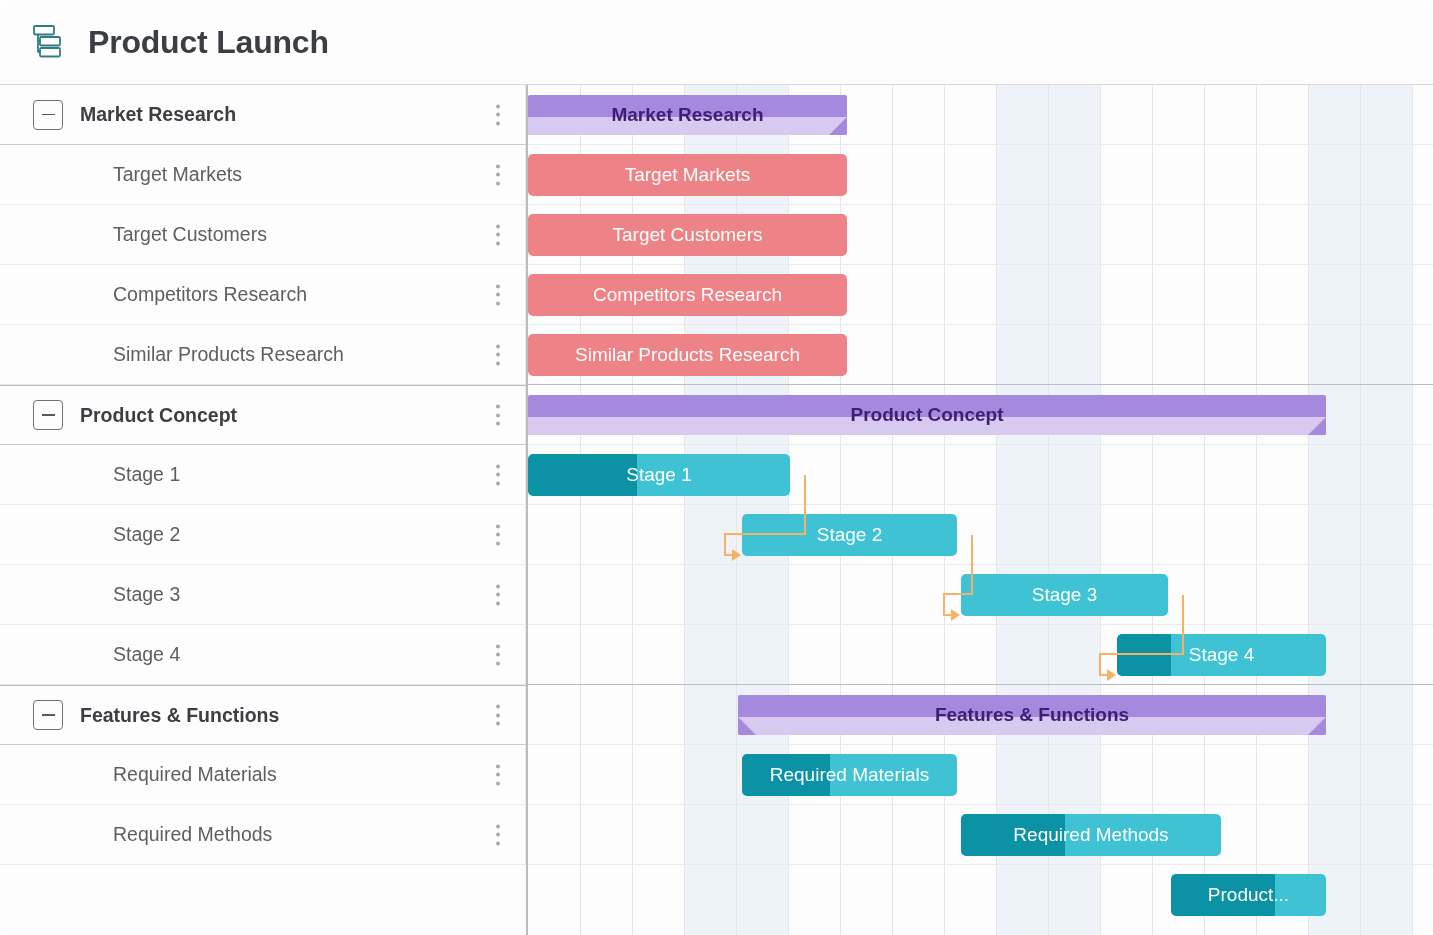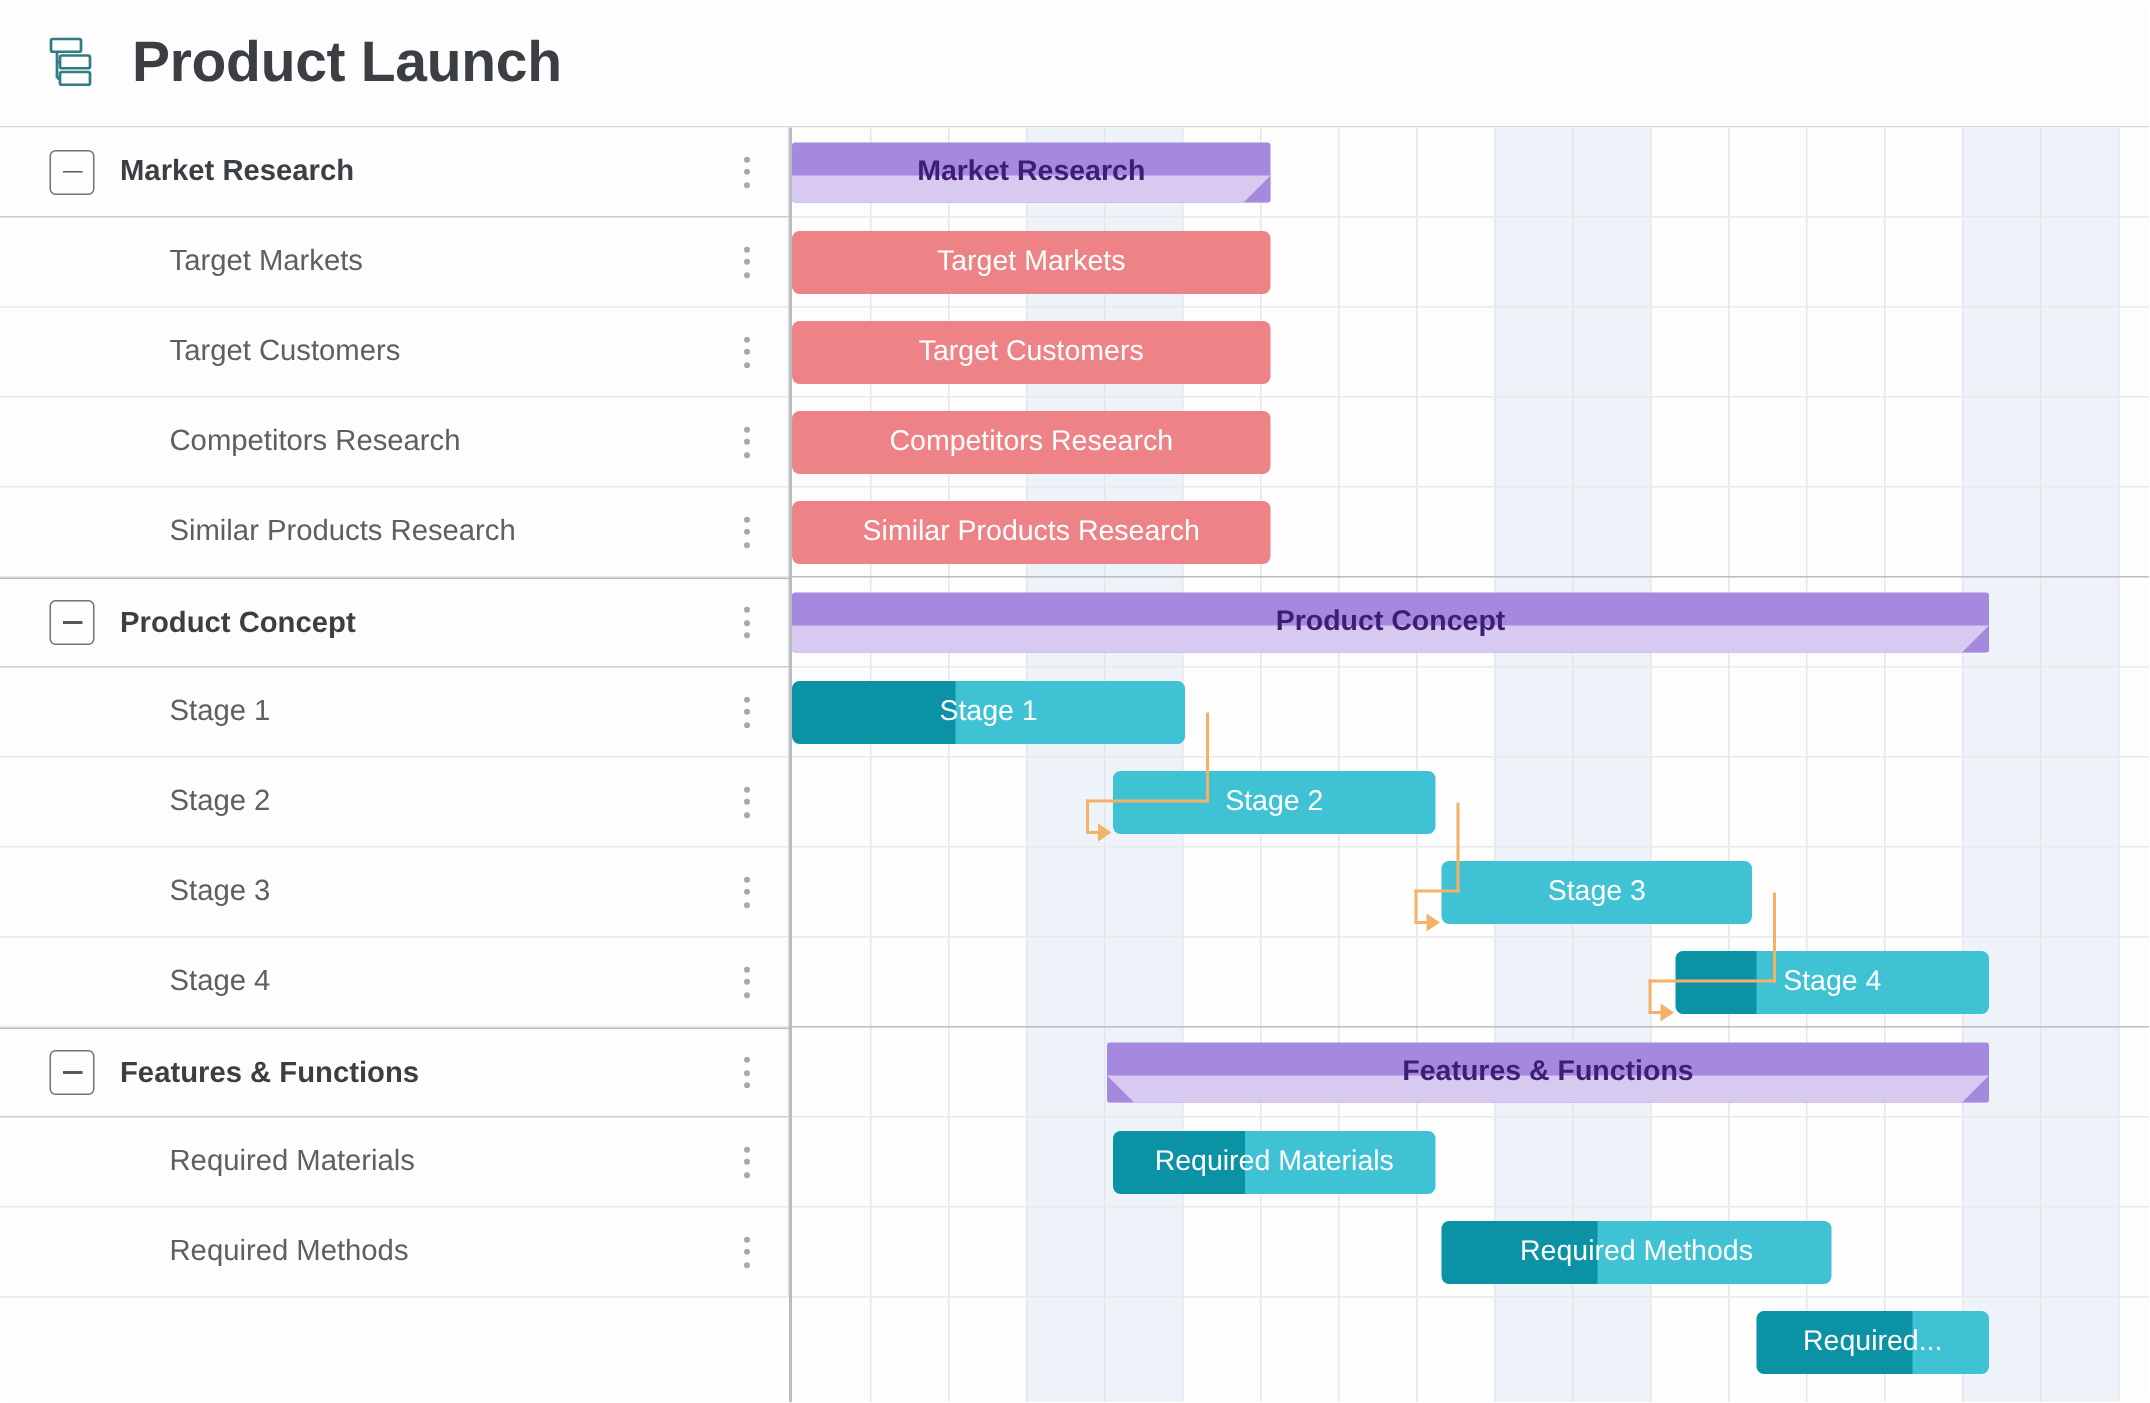--- a/index.html
+++ b/index.html
@@ -22,21 +22,21 @@
     position: absolute; left: 0; top: 0;
     width: 1433px; height: 85px;
     display: flex; align-items: center;
     padding-left: 26px;
     background: #fdfdfd;
     border-bottom: 1px solid #d6d8da;
   }
   #gantt-icon { width: 40px; height: 40px; flex: 0 0 auto; }
   #title {
     margin-left: 22px;
-    font-size: 38px; font-weight: bold;
+    font-size: 32px; font-weight: bold;
     color: #3b3f43; letter-spacing: -0.2px;
   }
 
   
   #body {
     position: absolute; left: 0; top: 85px;
     width: 1433px; height: 850px;
   }
 
   
@@ -423,18 +423,18 @@
       <div class="bar task tealbar" style="left:214px; top:669px; width:215px;">
         <div class="prog" style="width:88px;"></div>
         <div class="tl">Required Materials</div>
       </div>
       <div class="bar task tealbar" style="left:433px; top:729px; width:260px;">
         <div class="prog" style="width:104px;"></div>
         <div class="tl">Required Methods</div>
       </div>
       <div class="bar task tealbar" style="left:643px; top:789px; width:155px;">
         <div class="prog" style="width:104px;"></div>
-        <div class="tl">Required...</div>
+        <div class="tl">Product...</div>
       </div>
 
     </div>
   </div>
 </div>
 
 </body></html>

